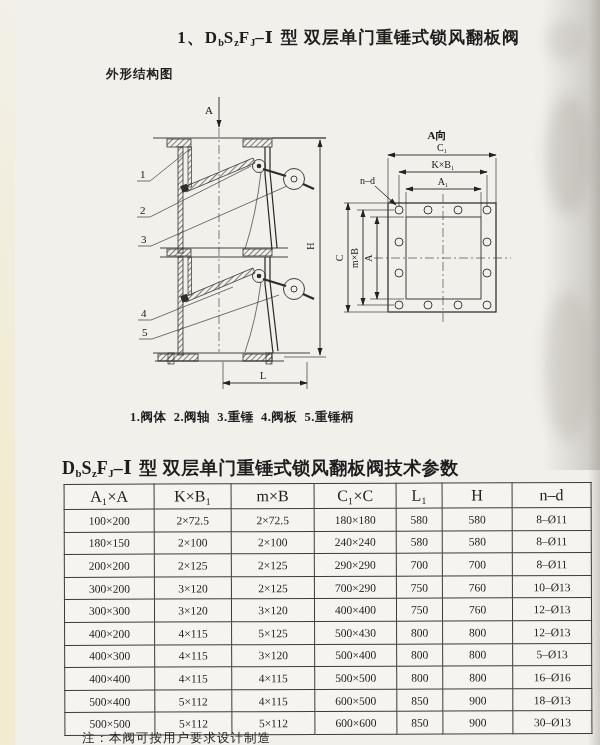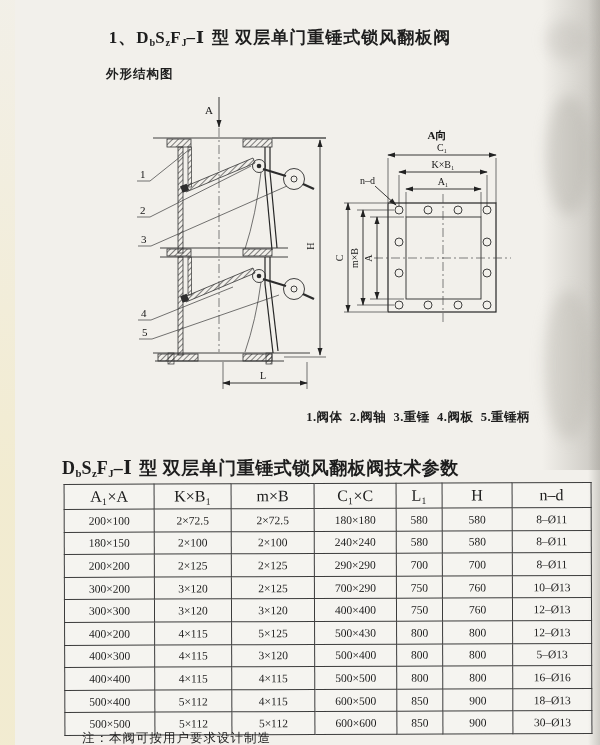--- a/index.html
+++ b/index.html
@@ -10,37 +10,37 @@
        background:linear-gradient(to bottom,rgba(243,237,212,0.15),rgba(242,235,206,0.9) 65%);}
   .right-band{position:absolute;right:0;top:0;width:58px;height:470px;
        background:linear-gradient(to right,rgba(186,183,176,0) 0%,rgba(178,175,168,0.45) 70%,rgba(166,163,156,0.55) 100%);}
   .right-edge{position:absolute;right:0;top:0;width:12px;height:100%;
        background:linear-gradient(to right,rgba(170,167,160,0),rgba(160,157,150,0.45));}
   .blob{position:absolute;border-radius:50%;filter:blur(7px);}
   .blob1{right:8px;top:95px;width:46px;height:120px;background:rgba(172,169,161,0.38);}
   .blob2{right:6px;top:290px;width:50px;height:150px;background:rgba(176,172,164,0.34);}
   .blob3{right:14px;top:20px;width:40px;height:40px;background:rgba(180,176,168,0.30);}
 
-  .page-title{position:absolute;top:26px;left:40px;width:480px;text-align:center;
+  .page-title{position:absolute;top:26px;left:40px;width:480px;text-align:right;
        font-size:17px;font-weight:bold;letter-spacing:1px;white-space:nowrap;}
   .sub{font-size:0.6em;vertical-align:-0.28em;letter-spacing:0;}
   .title-tail{margin-left:7px;}
   .section-label{position:absolute;top:66px;left:62px;font-size:12.5px;font-weight:bold;letter-spacing:1px;margin-left:44px;}
 
   svg.drawing{position:absolute;left:0;top:0;width:600px;height:745px;}
   .tl{stroke:#2c2c2c;stroke-width:0.9;fill:none;}
   .xl{stroke:#3a3a3a;stroke-width:0.7;fill:none;}
   .wl{stroke:#262626;stroke-width:1.2;fill:none;}
   .cl{stroke:#4a4a4a;stroke-width:0.7;fill:none;stroke-dasharray:9 3 2 3;}
   .dim{stroke:#222;stroke-width:0.9;fill:none;marker-start:url(#arr);marker-end:url(#arr);}
   .lead{stroke:#222;stroke-width:0.9;fill:none;marker-end:url(#arr);}
   .dt{font-family:"Liberation Serif","DejaVu Serif",serif;font-size:10px;fill:#161616;}
   .dt2{font-family:"Liberation Serif","DejaVu Serif",serif;font-size:11px;fill:#161616;}
 
-  .parts-caption{position:absolute;top:409px;left:130px;width:400px;text-align:right;
+  .parts-caption{position:absolute;top:409px;left:130px;width:400px;text-align:left;
        font-size:12.5px;font-weight:bold;white-space:pre;letter-spacing:0.5px;}
   .table-subtitle{position:absolute;top:456px;left:62px;font-size:18px;font-weight:bold;letter-spacing:0.5px;}
   .spec-wrap{position:absolute;top:483px;left:64px;transform:rotate(-0.2deg);}
   table.spec{border-collapse:collapse;table-layout:fixed;width:527px;
        border:1.6px solid #2e2e2e;background:rgba(255,255,255,0.25);}
   table.spec th,table.spec td{border:1px solid #3c3c3c;text-align:center;padding:0;
        font-weight:normal;color:#1c1c1c;overflow:hidden;white-space:nowrap;}
   table.spec th{height:24px;font-size:16px;border-radius:12px;}
   table.spec td{height:21.6px;font-size:11.5px;}
   .table-note{position:absolute;top:730px;left:82px;font-size:12.5px;letter-spacing:1px;}
@@ -225,21 +225,21 @@
         <th>K×B₁</th>
         <th>m×B</th>
         <th>C₁×C</th>
         <th>L₁</th>
         <th>H</th>
         <th>n–d</th>
       </tr>
     </thead>
     <tbody>
         <tr>
-          <td>200×100</td>
+          <td>100×200</td>
           <td>2×72.5</td>
           <td>2×72.5</td>
           <td>180×180</td>
           <td>580</td>
           <td>580</td>
           <td>8–Ø11</td>
         </tr>
         <tr>
           <td>180×150</td>
           <td>2×100</td>

